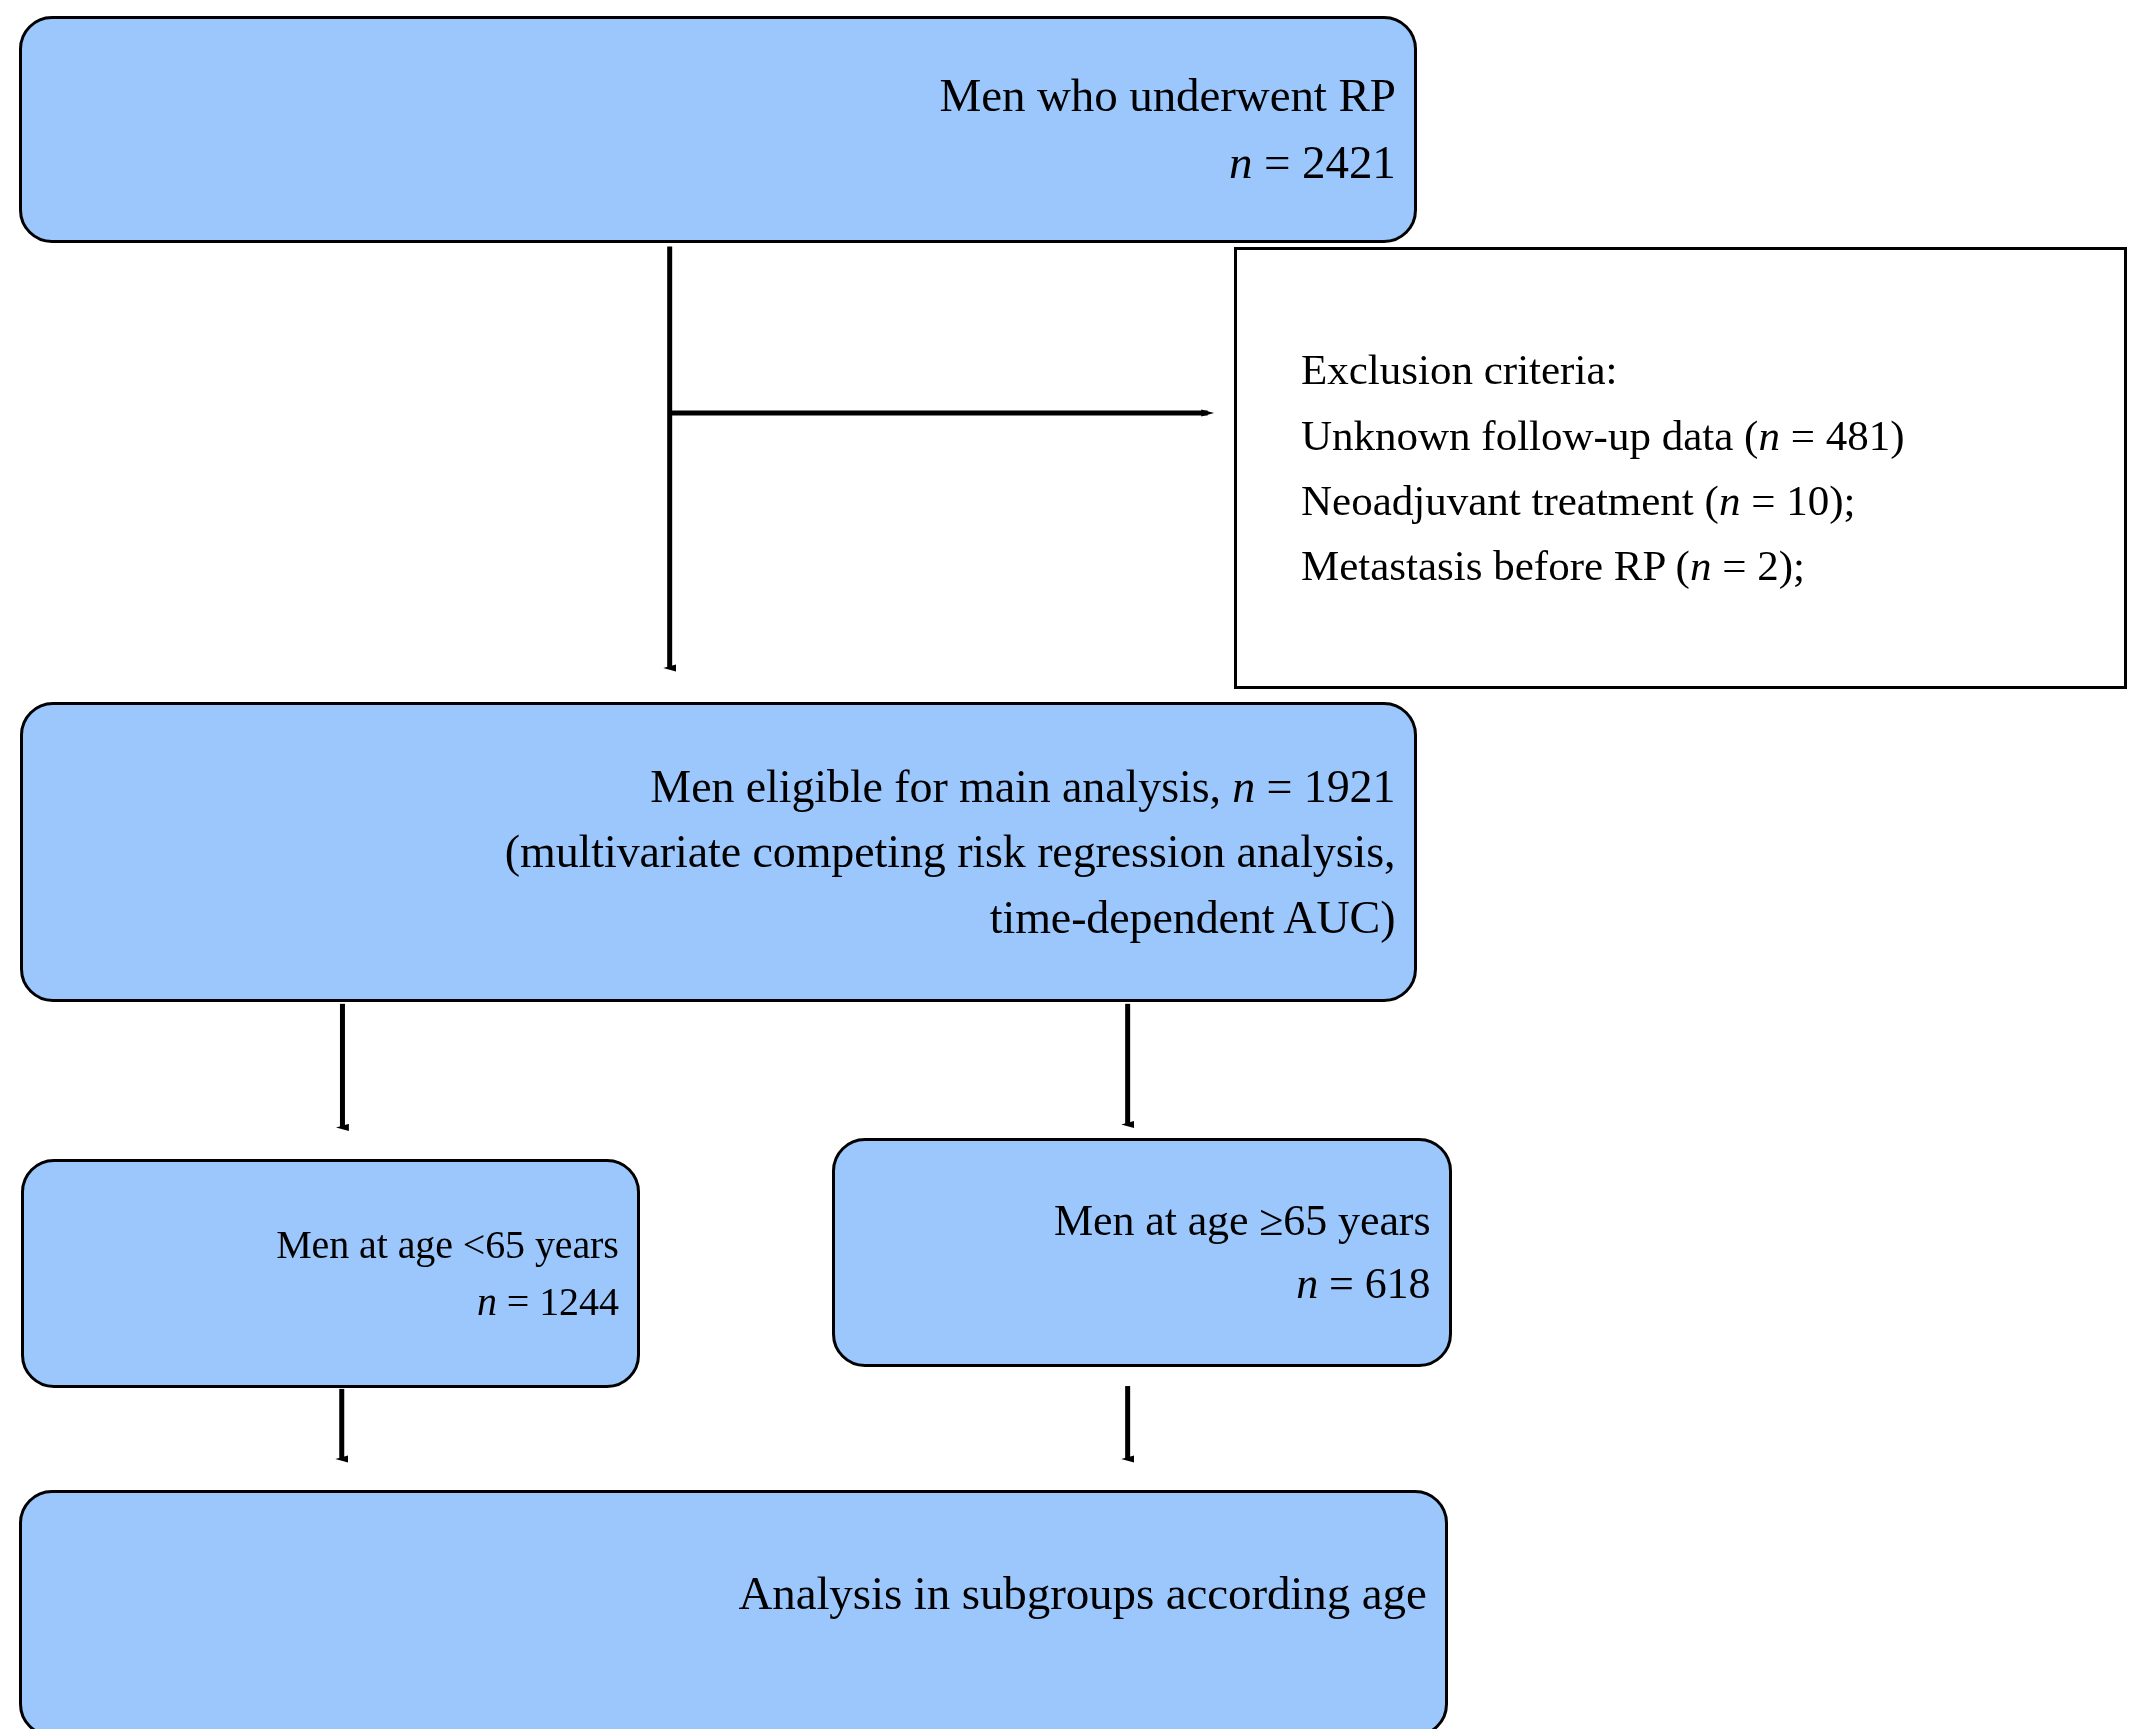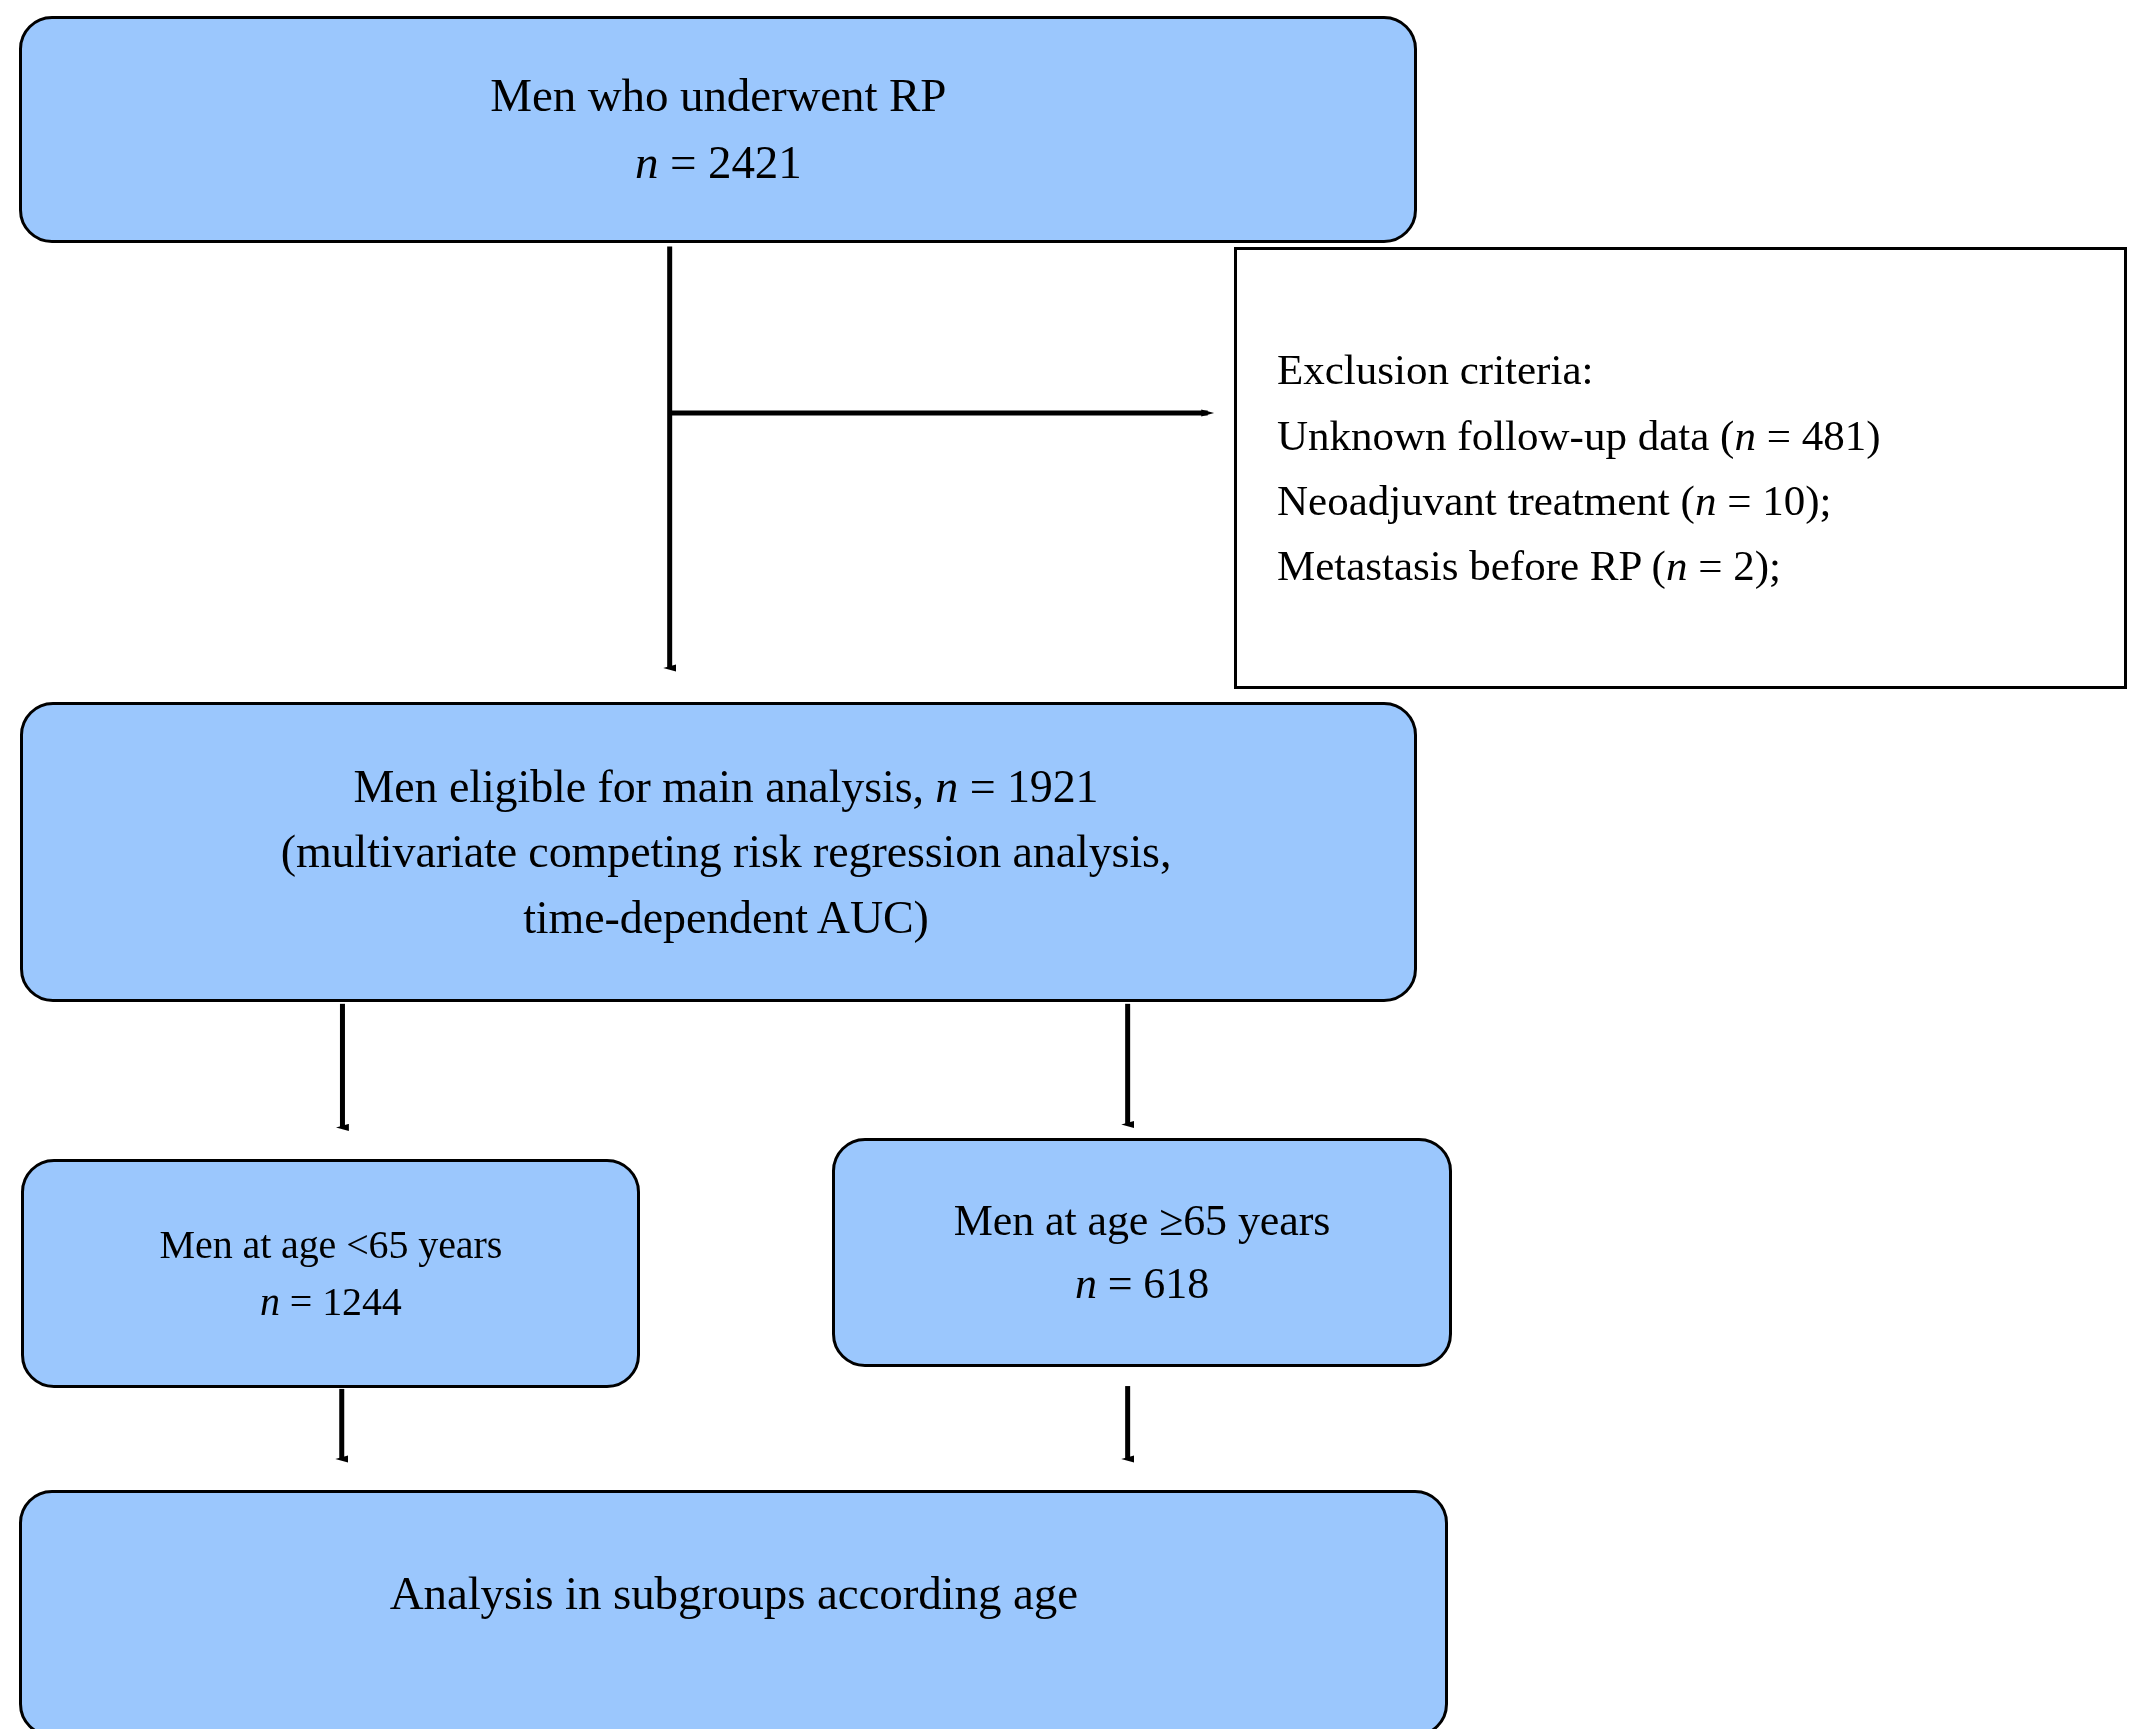--- a/index.html
+++ b/index.html
@@ -24,41 +24,41 @@
   
   .node {
     position: absolute;
     box-sizing: border-box;
     background: #9BC7FD;
     border: 3.6px solid #000000;
     border-radius: 33px;
     display: flex;
     align-items: center;
     justify-content: center;
-    text-align: center;
+    text-align: right;
     line-height: 1.42;
     font-size: 46px;
     letter-spacing: -0.1px;
   }
   .node .txt { width: 100%; padding: 0 18.6px; }
 
   
   .note {
     position: absolute;
     box-sizing: border-box;
     background: #ffffff;
     border: 3.6px solid #000000;
     border-radius: 0;
     display: flex;
     align-items: center;
     font-size: 43px;
     line-height: 1.52;
     text-align: left;
   }
-  .note .txt { width: 100%; padding: 0 0 0 40px; }
+  .note .txt { width: 100%; padding: 0 0 0 64px; }
   .note .line { display: block; white-space: nowrap; }
 
   em.n { font-style: italic; }
 
   
   #wires {
     position: absolute;
     left: 0; top: 0;
     width: 2151px;
     height: 1729px;

